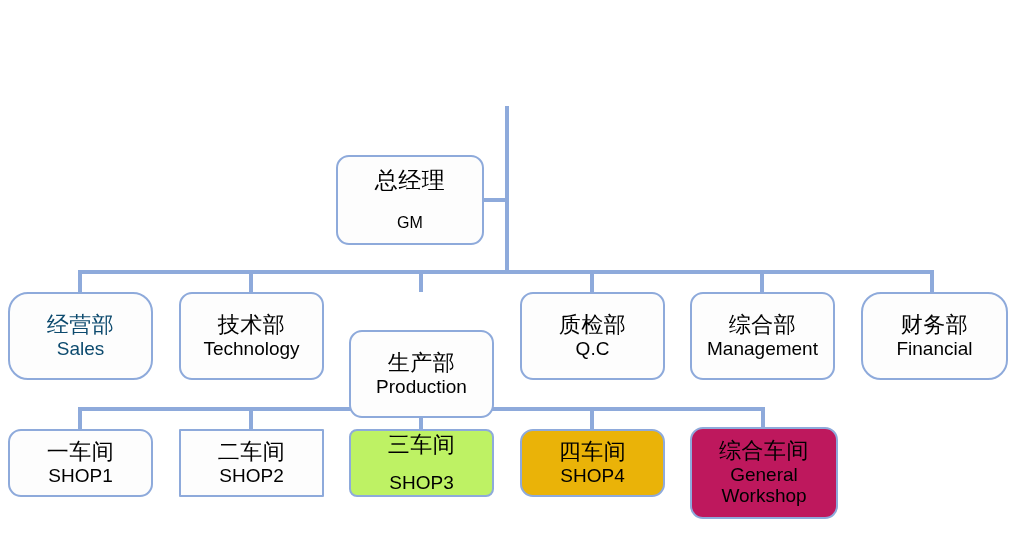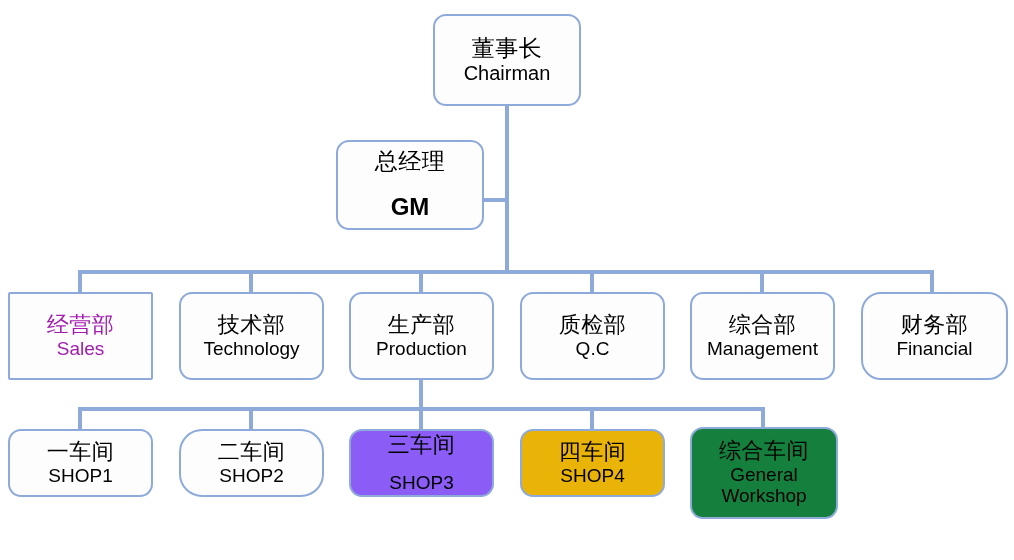--- a/index.html
+++ b/index.html
@@ -50,23 +50,23 @@
   }
   .node .en2 {
     font-size: 19px;
     white-space: nowrap;
   }
   
   #node-chairman { left: 433px; top: 14px; width: 148px; height: 92px; }
   #node-chairman .cn { font-size: 23px; }
   #node-chairman .en { font-size: 20px; }
   
-  #node-gm { left: 336px; top: 140px; width: 148px; height: 90px; gap: 20px; }
+  #node-gm { left: 336px; top: 155px; width: 148px; height: 90px; gap: 20px; }
   #node-gm .cn { font-size: 23px; }
-  #node-gm .en { font-size: 24px; font-weight: bold; }
+  #node-gm .en { font-size: 16px; }
   
   .dept { top: 292px; width: 145px; height: 88px; }
   #node-dept-0 { left: 8px; }
   #node-dept-1 { left: 179px; }
   #node-dept-2 { left: 349px; }
   #node-dept-3 { left: 520px; }
   #node-dept-4 { left: 690px; }
   #node-dept-5 { left: 861px; width: 147px; }
   
   .shop { top: 429px; width: 145px; height: 68px; }
@@ -103,70 +103,66 @@
       <line x1="78" y1="409" x2="765" y2="409"></line>
 
       <line x1="80" y1="409" x2="80" y2="429"></line>
       <line x1="251" y1="409" x2="251" y2="429"></line>
       <line x1="421" y1="409" x2="421" y2="429"></line>
       <line x1="592" y1="409" x2="592" y2="429"></line>
       <line x1="763" y1="409" x2="763" y2="427"></line>
     </g>
   </svg>
 
-  <div class="node" id="node-chairman" style="border-color: rgb(142, 170, 219); background: rgb(253, 253, 253); color: rgb(0, 0, 0); border-width: 2px; border-radius: 13px;">
-    <span class="cn">董事长</span>
-    <span class="en">Chairman</span>
-  </div>
 
   <div class="node" id="node-gm" style="border-color: rgb(142, 170, 219); background: rgb(253, 253, 253); color: rgb(0, 0, 0); border-width: 2px; border-radius: 13px;">
     <span class="cn">总经理</span>
     <span class="en">GM</span>
   </div>
 
-  <div class="node dept" id="node-dept-0" style="border-color: rgb(142, 170, 219); background: rgb(253, 253, 253); color: #a21caf; border-width: 2px; border-radius: 2px;">
+  <div class="node dept" id="node-dept-0" style="border-color: rgb(142, 170, 219); background: rgb(253, 253, 253); color: #0c4a6e; border-width: 2px; border-radius: 20px;">
     <span class="cn">经营部</span>
     <span class="en">Sales</span>
   </div>
   <div class="node dept" id="node-dept-1" style="border-color: rgb(142, 170, 219); background: rgb(253, 253, 253); color: rgb(0, 0, 0); border-width: 2px; border-radius: 13px;">
     <span class="cn">技术部</span>
     <span class="en">Technology</span>
   </div>
-  <div class="node dept" id="node-dept-2" style="border-color: rgb(142, 170, 219); background: rgb(253, 253, 253); color: rgb(0, 0, 0); border-width: 2px; border-radius: 13px;">
+  <div class="node dept" id="node-dept-2" style="border-color: rgb(142, 170, 219); background: rgb(253, 253, 253); color: rgb(0, 0, 0); border-width: 2px; border-radius: 13px; margin-top: 38px;">
     <span class="cn">生产部</span>
     <span class="en">Production</span>
   </div>
   <div class="node dept" id="node-dept-3" style="border-color: rgb(142, 170, 219); background: rgb(253, 253, 253); color: rgb(0, 0, 0); border-width: 2px; border-radius: 13px;">
     <span class="cn">质检部</span>
     <span class="en">Q.C</span>
   </div>
   <div class="node dept" id="node-dept-4" style="border-color: rgb(142, 170, 219); background: rgb(253, 253, 253); color: rgb(0, 0, 0); border-width: 2px; border-radius: 13px;">
     <span class="cn">综合部</span>
     <span class="en">Management</span>
   </div>
   <div class="node dept" id="node-dept-5" style="border-color: rgb(142, 170, 219); background: rgb(253, 253, 253); color: rgb(0, 0, 0); border-width: 2px; border-radius: 20px;">
     <span class="cn">财务部</span>
     <span class="en">Financial</span>
   </div>
 
   <div class="node shop" id="node-shop-0" style="border-color: rgb(142, 170, 219); background: rgb(253, 253, 253); color: rgb(0, 0, 0); border-width: 2px; border-radius: 13px;">
     <span class="cn">一车间</span>
     <span class="en">SHOP1</span>
   </div>
-  <div class="node shop" id="node-shop-1" style="border-color: rgb(142, 170, 219); background: rgb(253, 253, 253); color: rgb(0, 0, 0); border-width: 2px; border-radius: 23px;">
+  <div class="node shop" id="node-shop-1" style="border-color: rgb(142, 170, 219); background: rgb(253, 253, 253); color: rgb(0, 0, 0); border-width: 2px; border-radius: 1px;">
     <span class="cn">二车间</span>
     <span class="en">SHOP2</span>
   </div>
-  <div class="node shop" id="node-shop-2" style="border-color: rgb(142, 170, 219); background: #8b5cf6; color: rgb(0, 0, 0); border-width: 2px; border-radius: 13px; gap: 15px;">
+  <div class="node shop" id="node-shop-2" style="border-color: rgb(142, 170, 219); background: #bef264; color: rgb(0, 0, 0); border-width: 2px; border-radius: 8px; gap: 15px;">
     <span class="cn">三车间</span>
     <span class="en">SHOP3</span>
   </div>
   <div class="node shop" id="node-shop-3" style="border-color: rgb(142, 170, 219); background: #eab308; color: rgb(0, 0, 0); border-width: 2px; border-radius: 13px;">
     <span class="cn">四车间</span>
     <span class="en">SHOP4</span>
   </div>
-  <div class="node shop" id="node-shop-4" style="border-color: rgb(142, 170, 219); background: #15803d; color: rgb(0, 0, 0); border-width: 2px; border-radius: 13px;">
+  <div class="node shop" id="node-shop-4" style="border-color: rgb(142, 170, 219); background: #be185d; color: rgb(0, 0, 0); border-width: 2px; border-radius: 13px;">
     <span class="cn">综合车间</span>
     <span class="en">General</span>
     <span class="en2">Workshop</span>
   </div>
 
 </div>
 
 </body></html>

